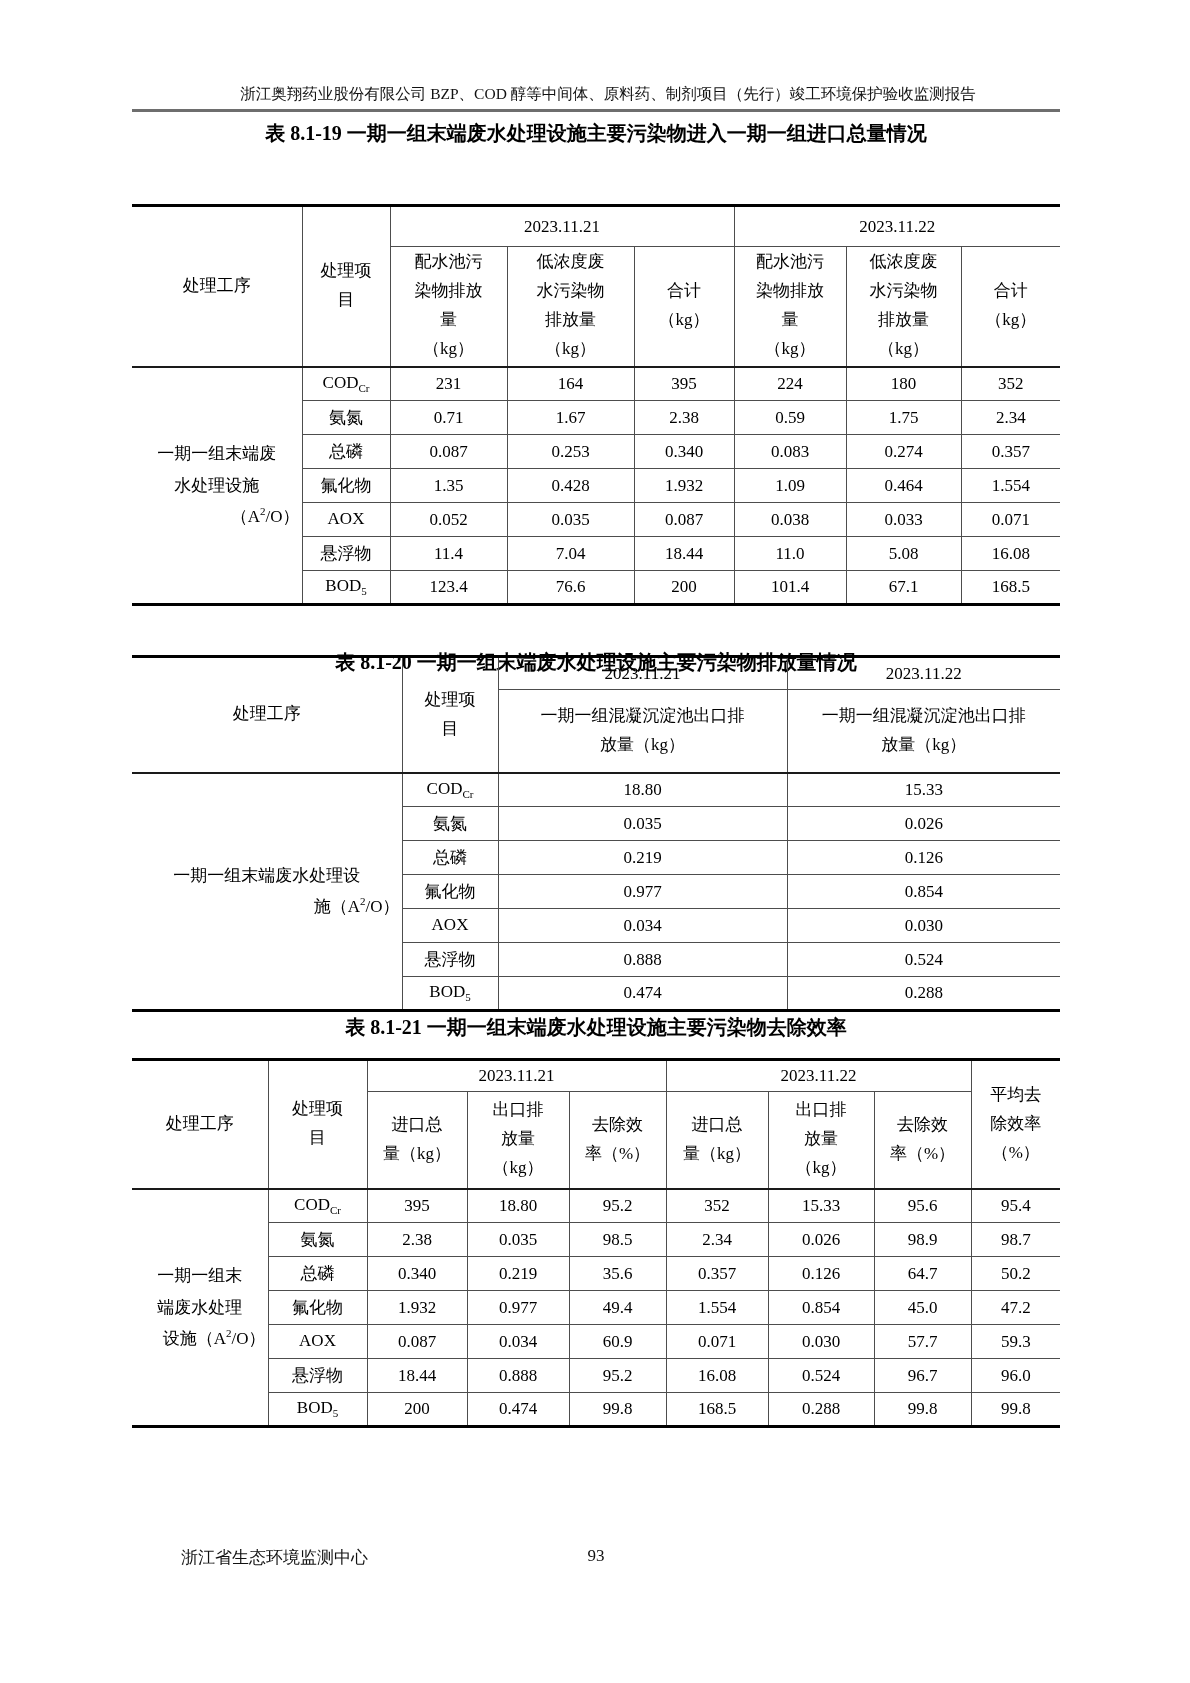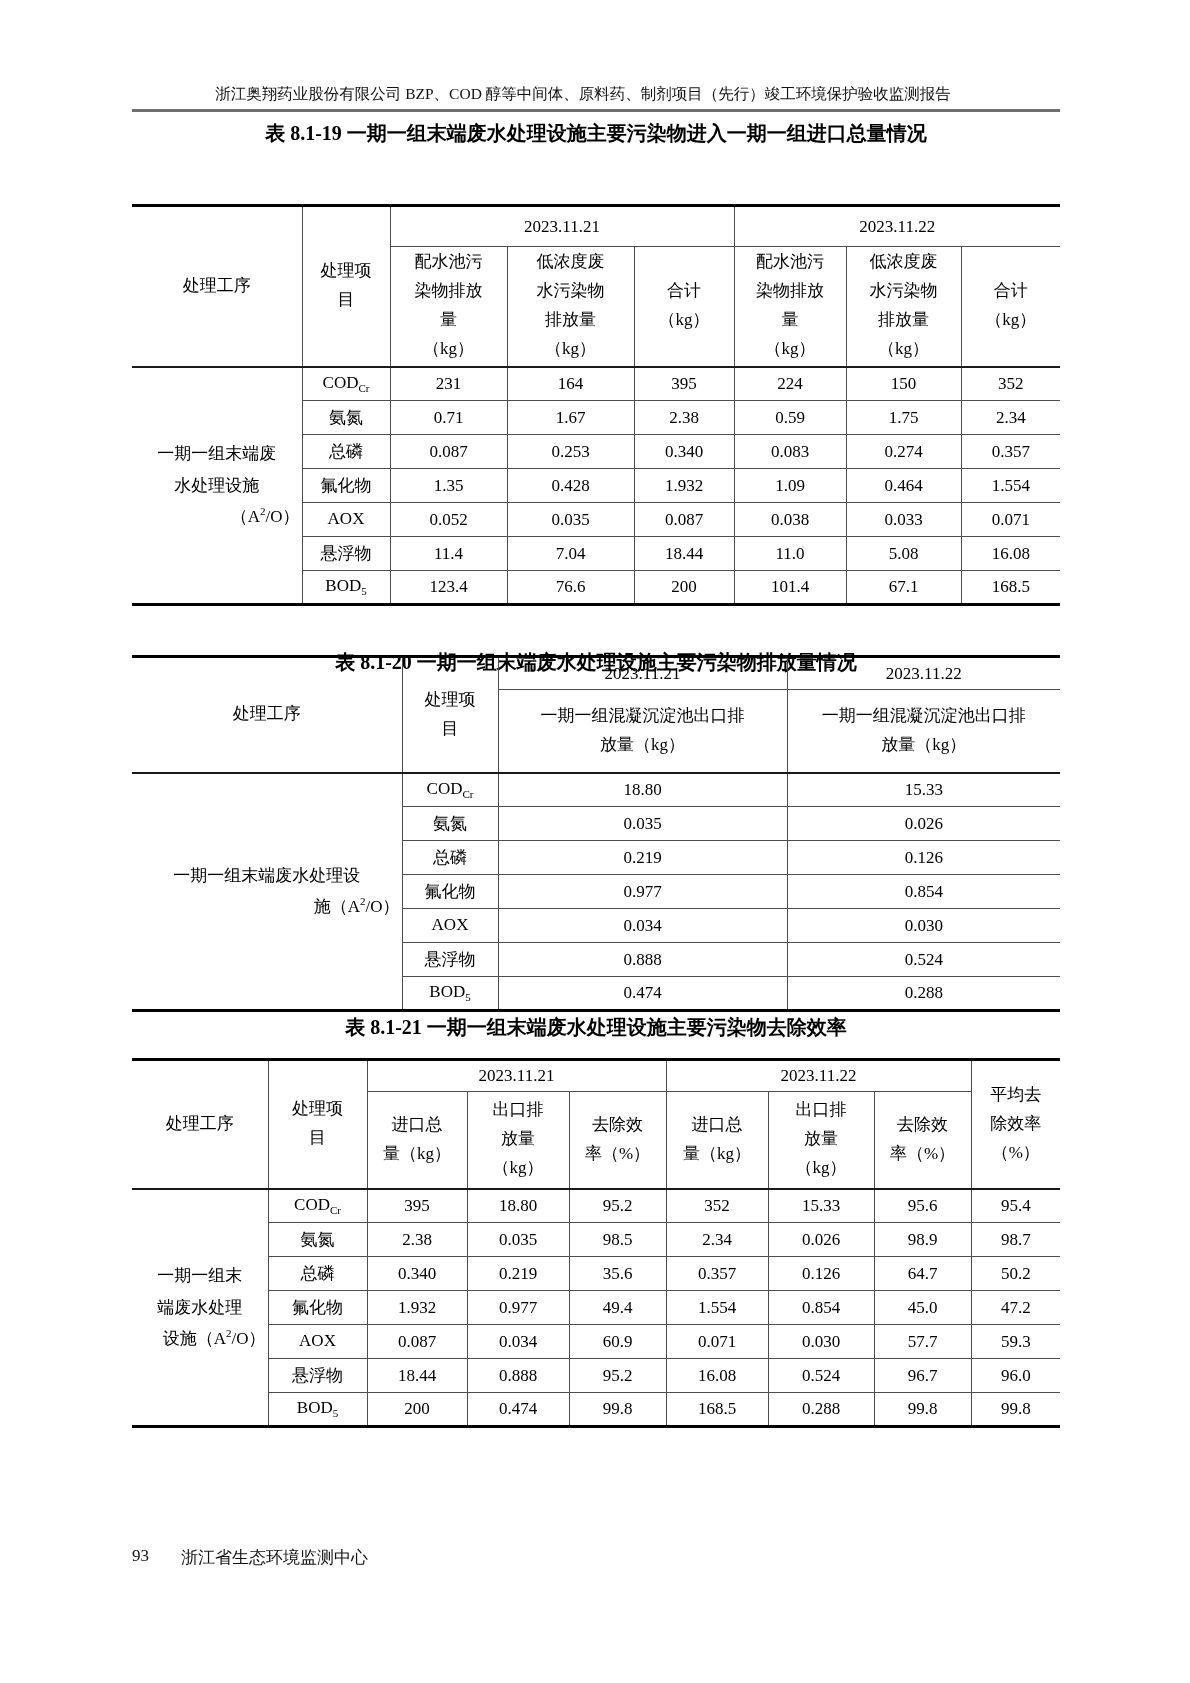--- a/index.html
+++ b/index.html
@@ -3,21 +3,21 @@
 <meta charset="utf-8">
 <style>
   html,body { margin:0; padding:0; }
   body {
     width:1190px; height:1683px; background:#ffffff; color:#000;
     font-family:"Liberation Serif","DejaVu Serif",serif;
   }
   .page { position:relative; width:1190px; height:1683px; overflow:hidden; background:#fff; }
 
   .doc-header {
-    position:absolute; top:84px; left:119px; width:928px;
+    position:absolute; top:84px; left:144px; width:928px;
     font-size:15.5px; text-align:center; white-space:nowrap; color:#111;
   }
   .header-rule {
     position:absolute; top:109px; left:132px; width:928px; height:0;
     border-top:3px solid #6e6e6e;
   }
 
   .tbl-title {
     position:absolute; left:132px; width:928px; text-align:center;
     font-size:20px; font-weight:bold; color:#000;
@@ -58,21 +58,21 @@
   #t3 thead tr:last-child  { height:97px; }
   #t3 tbody tr { height:34px; }
 
   sub { font-size:11px; }
   sup { font-size:11px; }
 
   .footer-org {
     position:absolute; top:1546px; left:145px; font-size:17px; color:#111;margin-left:36px;
   }
   .footer-page {
-    position:absolute; top:1546px; left:132px; width:928px; 
+    position:absolute; top:1546px; left:132px; width:928px; text-align:center;
     font-size:17px; color:#111;
   }
 </style>
 </head>
 <body>
 
 <div class="page">
 
   <div class="doc-header">浙江奥翔药业股份有限公司 BZP、COD 醇等中间体、原料药、制剂项目（先行）竣工环境保护验收监测报告</div>
   <div class="header-rule"></div>
@@ -142,21 +142,21 @@
         <td class="rl" rowspan="7">
             <span class="pl">一期一组末端废
 水处理设施</span>
             <span class="fline"><span>（A</span><sup>2</sup><span>/O）</span></span>
           </td>
         <td><span>COD</span><sub>Cr</sub></td>
         <td>231</td>
         <td>164</td>
         <td>395</td>
         <td>224</td>
-        <td>150</td>
+        <td>180</td>
         <td>352</td>
       </tr>
       <tr>
         <td><span>氨氮</span><sub></sub></td>
         <td>0.71</td>
         <td>1.67</td>
         <td>2.38</td>
         <td>0.59</td>
         <td>1.75</td>
         <td>2.34</td>

